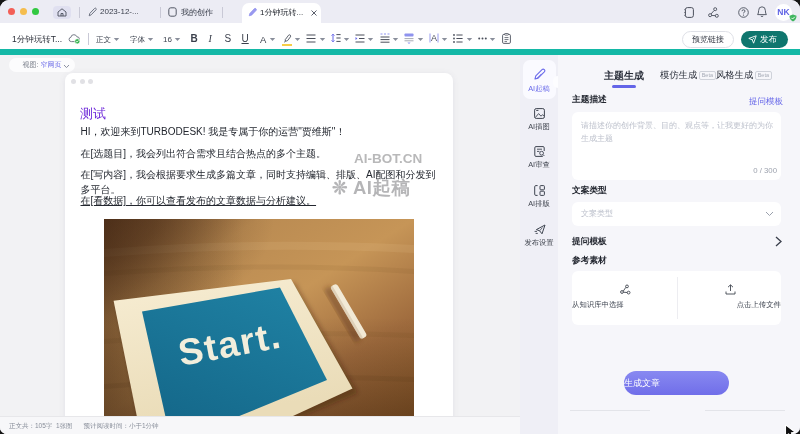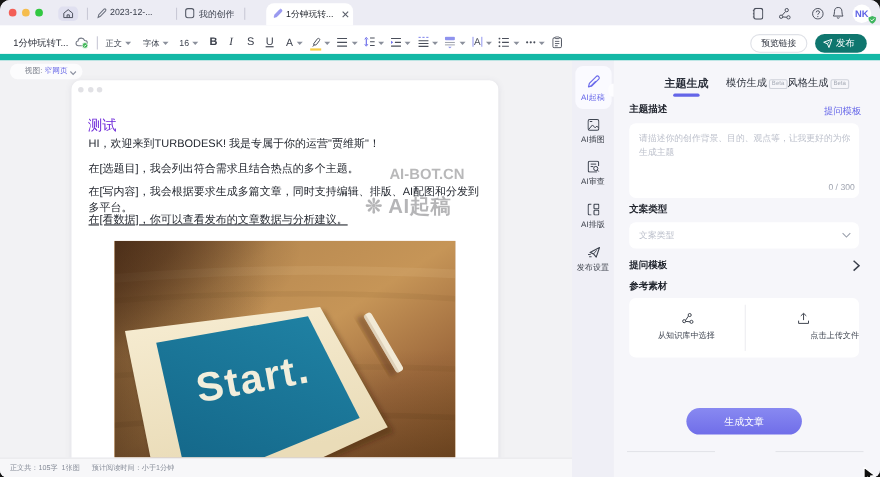--- a/index.html
+++ b/index.html
@@ -384,29 +384,29 @@
     <div class="plabel" style="top:200px;">参考素材</div>
     <div class="pcard" style="top:216px;height:54px;">
       <div style="position:absolute;left:104.5px;top:6px;width:1px;height:42px;background:#EDEDF1;"></div>
 
       <svg class="abs" style="left:48px;top:13px;" width="11" height="11" viewBox="0 0 11 11">
         <circle cx="2" cy="8" r="1.4" fill="none" stroke="#40454F" stroke-width="0.9"></circle>
         <circle cx="8.6" cy="8.6" r="1.4" fill="none" stroke="#40454F" stroke-width="0.9"></circle>
         <circle cx="7" cy="2.4" r="1.4" fill="none" stroke="#40454F" stroke-width="0.9"></circle>
         <path d="M3.2 7.2 L5.8 3.4 M3.4 8.2 L7.2 8.5" stroke="#40454F" stroke-width="0.9"></path>
       </svg>
-      <div class="abs" style="left:0;top:29px;width:104px;text-align:center;font-size:7.4px;color:#3E4450;">从知识库中选择</div>
+      <div class="abs" style="left:0;top:29px;width:104px;text-align:left;font-size:7.4px;color:#3E4450;">从知识库中选择</div>
 
       <svg class="abs" style="left:153px;top:13px;" width="11" height="11" viewBox="0 0 11 11">
         <path d="M5.5 7 L5.5 1 M3 3.2 L5.5 0.8 L8 3.2" fill="none" stroke="#40454F" stroke-width="0.9"></path>
         <path d="M1 7.5 L1 10 L10 10 L10 7.5" fill="none" stroke="#40454F" stroke-width="0.9"></path>
       </svg>
       <div class="abs" style="left:105px;top:29px;width:104px;text-align:right;font-size:7.4px;color:#3E4450;">点击上传文件</div>
     </div>
-    <div class="abs" style="left:66px;top:316px;width:105px;height:24px;border-radius:12px;background:linear-gradient(180deg,#8889F1,#706EE9);color:#fff;font-size:9px;text-align:center;line-height:24px;">生成文章</div>
+    <div class="abs" style="left:66px;top:316px;width:105px;height:24px;border-radius:12px;background:linear-gradient(180deg,#8889F1,#706EE9);color:#fff;font-size:9px;text-align:left;line-height:24px;">生成文章</div>
     <div class="abs" style="left:12px;top:355px;width:80px;height:1px;background:#E3E4E9;"></div>
     <div class="abs" style="right:15px;top:355px;width:80px;height:1px;background:#E3E4E9;"></div>
   </div>
 
   <svg class="abs" style="left:784px;top:424px;z-index:50;" width="16" height="16" viewBox="0 0 16 16">
     <path d="M1.5 0.8 L1.5 12.4 L4.6 9.8 L6.6 14.6 L9.4 13.4 L7.4 8.8 L11.4 8.4 Z" fill="#101010" stroke="#fff" stroke-width="1.1" stroke-linejoin="round"></path>
   </svg>
 
 </div>
 

